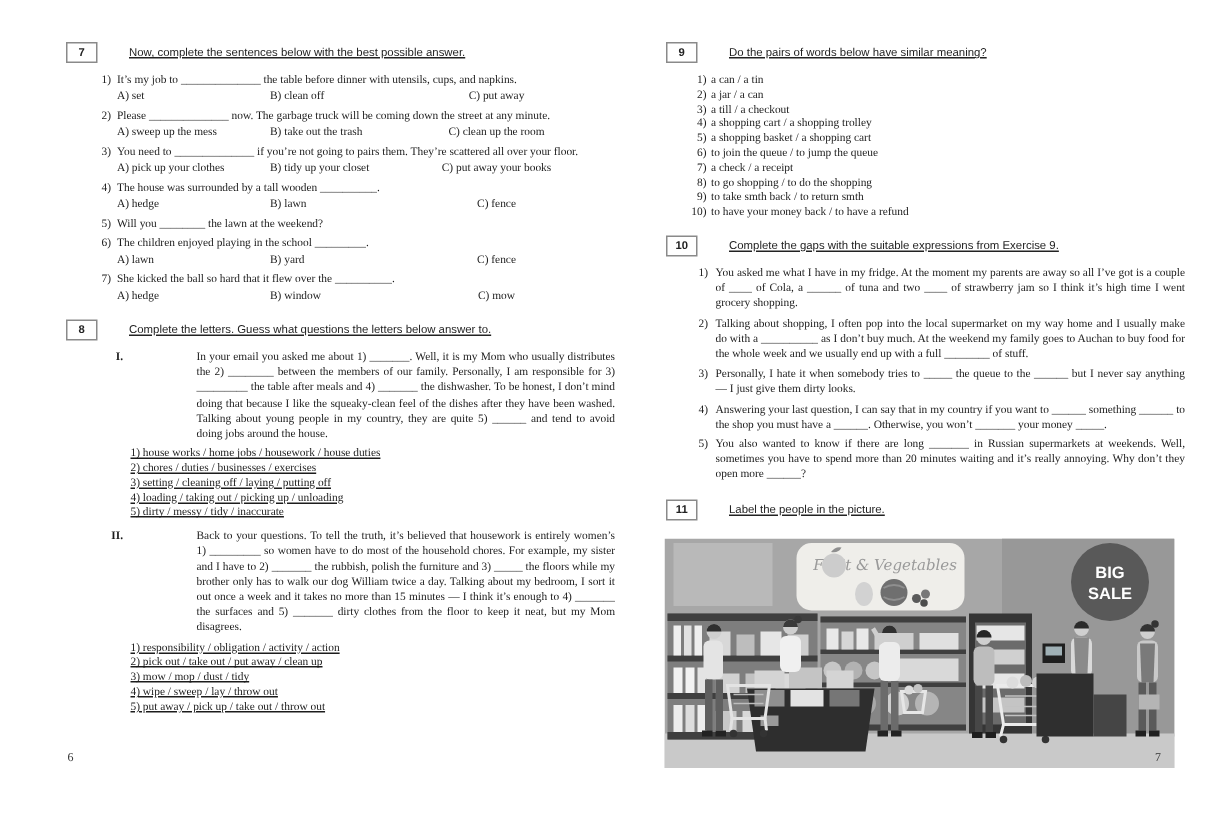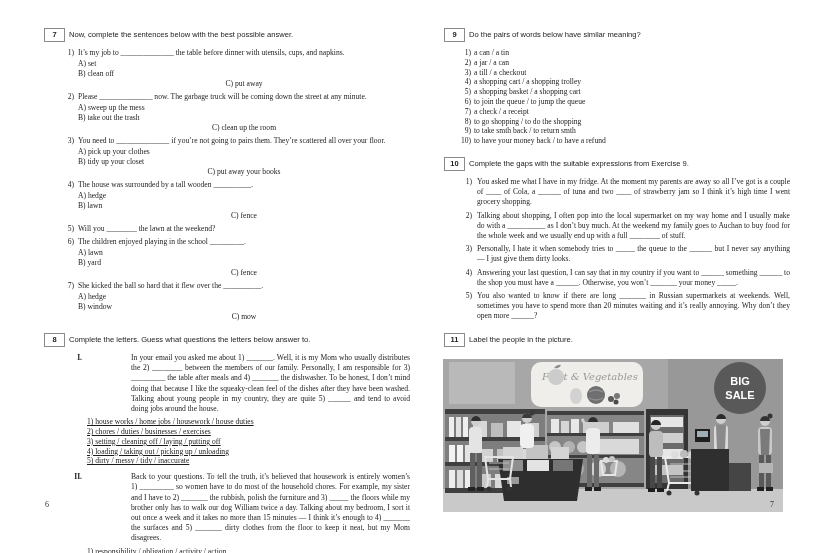--- a/index.html
+++ b/index.html
@@ -10,26 +10,26 @@
   .page{position:absolute;top:28px;}
   .page-left{left:44px;width:366px;}
   .page-right{left:444px;width:346px;}
 
   .ex{margin-bottom:11px;}
   .ex-head{display:flex;align-items:flex-start;font-family:"Liberation Sans",sans-serif;
     font-size:7.6px;line-height:9.5px;margin-bottom:6px;color:#222;}
   .ex-num{border:1px solid #8a8a8a;width:19px;height:12px;flex:none;
     display:flex;align-items:center;justify-content:center;
     font-weight:bold;font-size:7.5px;background:#fff;}
-  .ex-title{margin-left:4px;padding-top:2px;}
+  .ex-title{margin-left:21px;padding-top:2px;text-decoration:underline;}
 
   .item{display:flex;font-size:7.6px;line-height:10px;margin-top:3px;padding-left:16px;}
   .inum{width:14px;text-align:right;margin-right:4px;flex:none;}
   .itext{flex:1;text-align:justify;}
-  .opts{display:flex;margin-left:34px;font-size:7.6px;line-height:10px;margin-top:1px;flex-direction:column;}
+  .opts{display:flex;margin-left:34px;font-size:7.6px;line-height:10px;margin-top:1px;}
   .oA{width:102px;}.oB{width:72px;}.oC{flex:1;text-align:center;}
 
   .rpara{display:flex;font-size:7.6px;line-height:10.2px;margin-top:6px;padding-left:24px;}
   .rnum{width:14px;text-align:right;margin-right:5px;font-weight:bold;flex:none;}
   .rtext{flex:1;text-align:justify;margin-left:44px;}
   .choices{margin-left:43px;margin-top:3px;text-decoration:underline;}
   .choice{font-size:7.6px;line-height:9.8px;}
 
   .wlist{margin-top:2px;}
   .witem{display:flex;font-size:7.6px;line-height:9.8px;padding-left:10px;}

